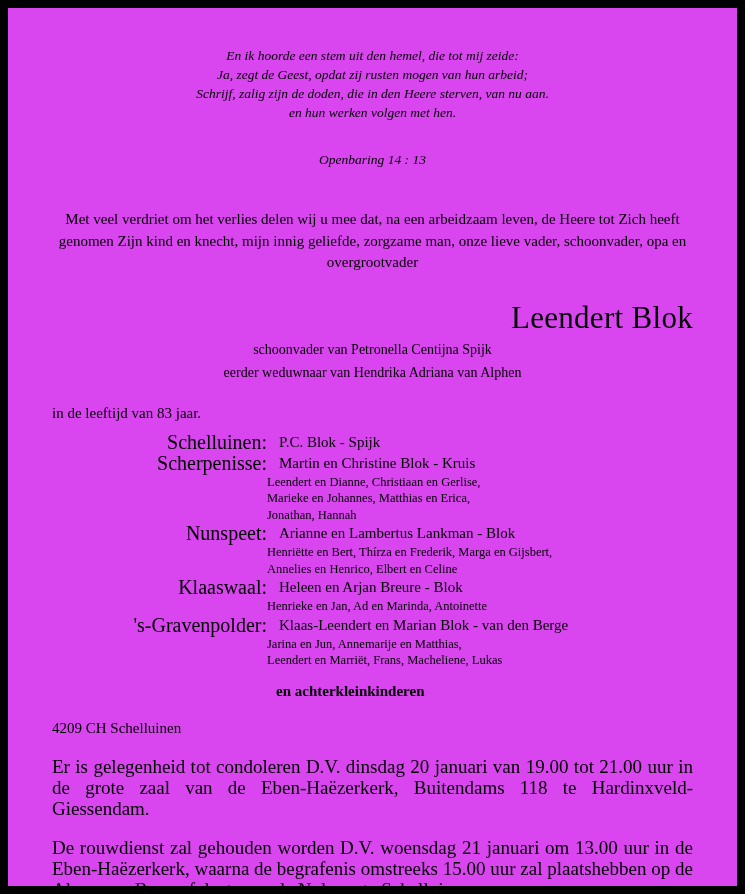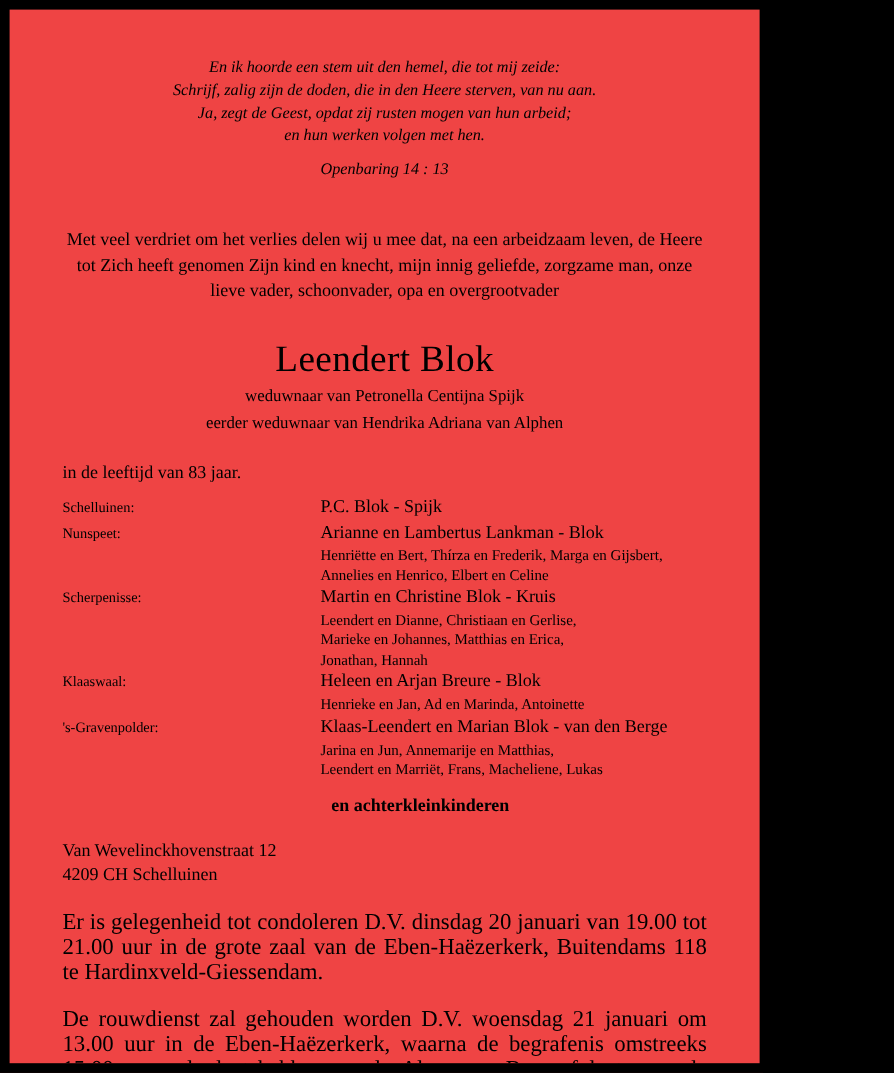--- a/index.html
+++ b/index.html
@@ -10,56 +10,56 @@
   body {
     width: 745px;
     height: 894px;
     font-family: "Liberation Serif", serif;
     color: #000000;
   }
   #card {
     position: absolute;
     left: 8px;
     top: 8px;
-    width: 625px;
+    width: 729px;
     height: 878px;
-    background: #ef4444;
+    background: #d946ef;
     box-sizing: border-box;
     overflow: hidden;
   }
   .inner {
     padding: 38px 44px 10px 44px;
   }
   
   .scripture {
     text-align: center;
     font-style: italic;
     font-size: 13.5px;
     line-height: 19px;
     margin: 0 0 0 0;
   }
   .scripture .line {
     display: block;
     white-space: nowrap;
   }
   .scripture .ref {
     display: block;
-    margin-top: 9px;
+    margin-top: 28px;
     font-size: 13.5px;
   }
   
   .intro {
     margin-top: 40px;
     font-size: 15px;
     line-height: 21.5px;
     text-align: center;
   }
   
   .name {
-    text-align: center;
+    text-align: right;
     font-size: 31px;
     line-height: 36px;
     margin-top: 26px;
     letter-spacing: 0.3px;
   }
   .subname {
     text-align: center;
     font-size: 14px;
     line-height: 19px;
     margin-top: 4px;
@@ -72,36 +72,37 @@
   table.family {
     margin-top: 10px;
     border-collapse: collapse;
     width: 100%;
   }
   table.family td {
     vertical-align: top;
     padding: 0;
   }
   td.place {
-    text-align: left;
+    text-align: right;
     white-space: nowrap;
-    font-size: 12px;
+    font-size: 20px;
     line-height: 21px;
     padding-right: 9px;
     width: 215px;
     padding-top: 9px;
     font-family: Liberation Serif, serif;
   }
   td.people {
     text-align: left;
     padding-top: 9px;
   }
   .main-line {
     font-size: 15px;
     line-height: 21px;
+    margin-left: 12px;
   }
   .sub-line {
     font-size: 12.5px;
     line-height: 16.5px;
   }
   .grandkids {
     margin-top: 14px;
     margin-left: 224px;
     font-size: 15px;
     font-weight: bold;
@@ -120,81 +121,80 @@
   }
 </style>
 </head>
 <body>
 
 <div id="card">
   <div class="inner">
 
     <div class="scripture">
       <span class="line">En ik hoorde een stem uit den hemel, die tot mij zeide:</span>
+      <span class="line">Ja, zegt de Geest, opdat zij rusten mogen van hun arbeid;</span>
       <span class="line">Schrijf, zalig zijn de doden, die in den Heere sterven, van nu aan.</span>
-      <span class="line">Ja, zegt de Geest, opdat zij rusten mogen van hun arbeid;</span>
       <span class="line">en hun werken volgen met hen.</span>
       <span class="ref">Openbaring 14 : 13</span>
     </div>
 
     <div class="intro">Met veel verdriet om het verlies delen wij u mee dat, na een arbeidzaam leven, de Heere tot Zich heeft genomen Zijn kind en knecht, mijn innig geliefde, zorgzame man, onze lieve vader, schoonvader, opa en overgrootvader</div>
 
     <div class="name">Leendert Blok</div>
-    <div class="subname">weduwnaar van Petronella Centijna Spijk</div>
+    <div class="subname">schoonvader van Petronella Centijna Spijk</div>
     <div class="subname">eerder weduwnaar van Hendrika Adriana van Alphen</div>
 
     <div class="age">in de leeftijd van 83 jaar.</div>
 
     <table class="family">
       <tbody>
           <tr>
         <td class="place">Schelluinen:</td>
         <td class="people">
           <div class="main-line">P.C. Blok - Spijk</div>
         </td>
       </tr>
       <tr>
-        <td class="place">Nunspeet:</td>
-        <td class="people">
-          <div class="main-line">Arianne en Lambertus Lankman - Blok</div>
-          <div class="sub-line">Henriëtte en Bert, Thírza en Frederik, Marga en Gijsbert,</div>
-          <div class="sub-line">Annelies en Henrico, Elbert en Celine</div>
-        </td>
-      </tr>
-      <tr>
         <td class="place">Scherpenisse:</td>
         <td class="people">
           <div class="main-line">Martin en Christine Blok - Kruis</div>
           <div class="sub-line">Leendert en Dianne, Christiaan en Gerlise,</div>
           <div class="sub-line">Marieke en Johannes, Matthias en Erica,</div>
           <div class="sub-line">Jonathan, Hannah</div>
         </td>
       </tr>
       <tr>
+        <td class="place">Nunspeet:</td>
+        <td class="people">
+          <div class="main-line">Arianne en Lambertus Lankman - Blok</div>
+          <div class="sub-line">Henriëtte en Bert, Thírza en Frederik, Marga en Gijsbert,</div>
+          <div class="sub-line">Annelies en Henrico, Elbert en Celine</div>
+        </td>
+      </tr>
+      <tr>
         <td class="place">Klaaswaal:</td>
         <td class="people">
           <div class="main-line">Heleen en Arjan Breure - Blok</div>
           <div class="sub-line">Henrieke en Jan, Ad en Marinda, Antoinette</div>
         </td>
       </tr>
       <tr>
         <td class="place">'s-Gravenpolder:</td>
         <td class="people">
           <div class="main-line">Klaas-Leendert en Marian Blok - van den Berge</div>
           <div class="sub-line">Jarina en Jun, Annemarije en Matthias,</div>
           <div class="sub-line">Leendert en Marriët, Frans, Macheliene, Lukas</div>
         </td>
       </tr>
     </tbody>
       </table>
 
     <div class="grandkids">en achterkleinkinderen</div>
 
     <div class="address">
-      <div>Van Wevelinckhovenstraat 12</div>
       <div>4209 CH  Schelluinen</div>
     </div>
 
     <div class="para">Er is gelegenheid tot condoleren D.V. dinsdag 20 januari van 19.00 tot 21.00 uur in de grote zaal van de Eben-Haëzerkerk, Buitendams 118 te Hardinxveld-Giessendam.</div>
     <div class="para">De rouwdienst zal gehouden worden D.V. woensdag 21 januari om 13.00 uur in de Eben-Haëzerkerk, waarna de begrafenis omstreeks 15.00 uur zal plaatshebben op de Algemene Begraafplaats aan de Nolweg te Schelluinen.</div>
 
   </div>
 </div>
 
 </body></html>

